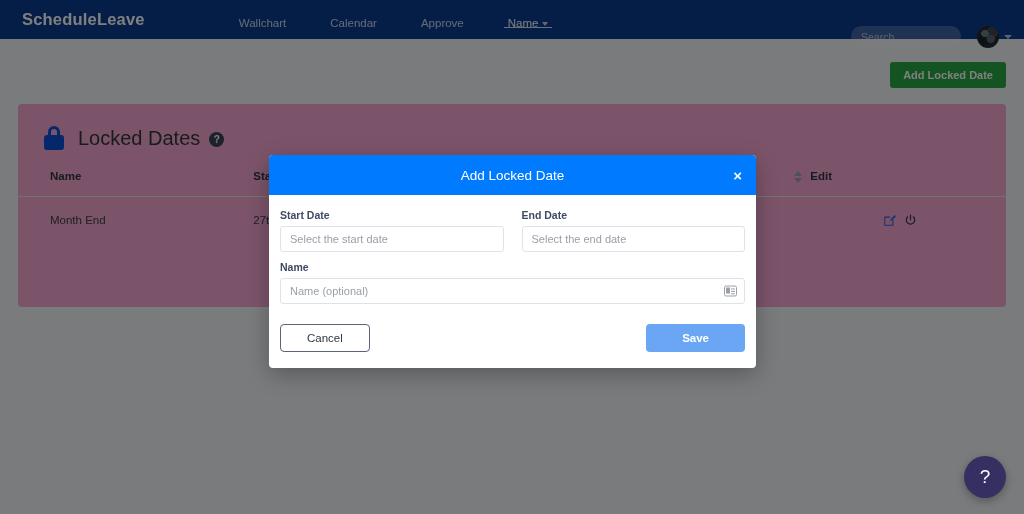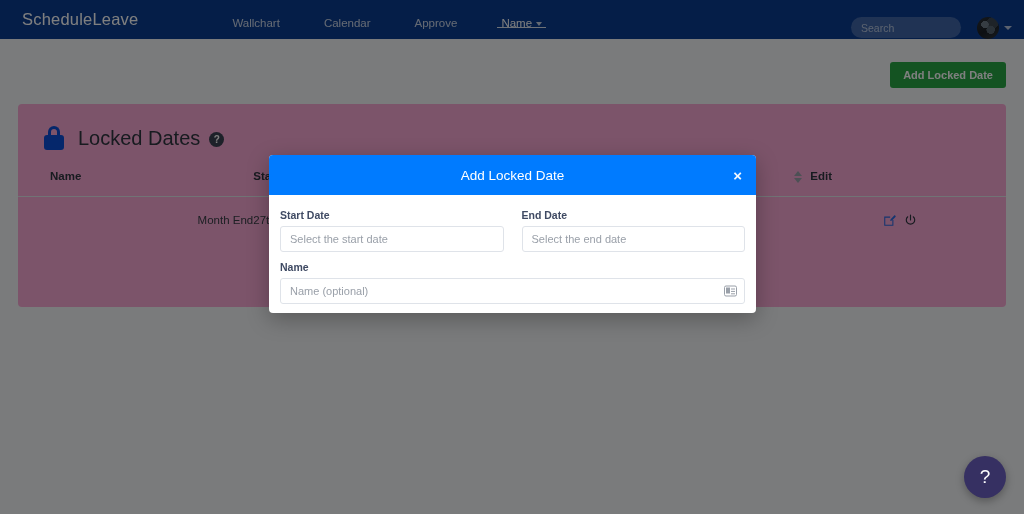--- a/index.html
+++ b/index.html
@@ -18,21 +18,21 @@
 
   
   #navbar {
     position: absolute; top: 0; left: 0;
     width: 1024px; height: 39px;
     background: #0b3d91;
     display: flex; align-items: center;
   }
   #brand {
     margin-left: 22px;
-    font-size: 16.5px; font-weight: normal;
+    font-size: 16.5px; font-weight: bold;
     color: #ffffff; letter-spacing: .2px;
     white-space: nowrap;
   }
   #navlinks {
     display: flex; align-items: center;
     margin-left: 72px; height: 39px;
   }
   .navlink {
     position: relative;
     color: rgba(255,255,255,.78);
@@ -50,21 +50,21 @@
   .caret {
     display: inline-block;
     margin-left: 4px;
     width: 0; height: 0;
     border-left: 3.5px solid transparent;
     border-right: 3.5px solid transparent;
     border-top: 4px solid rgba(255,255,255,.78);
     vertical-align: middle;
   }
   #nav-right {
-    position: absolute; right: 12px; top: 8px;
+    position: absolute; right: 12px; top: 17px;
     height: 39px; display: flex; align-items: center;
   }
   #search-input {
     width: 110px; height: 21px;
     border: none; outline: none;
     border-radius: 11px;
     background: rgba(255,255,255,.22);
     color: #ffffff;
     font-family: "Liberation Sans", sans-serif;
     font-size: 10.5px;
@@ -143,21 +143,21 @@
     font-size: 11.5px; font-weight: bold; color: #2f3640;
     padding: 0 0 13px 0;
     border-bottom: 1px solid #e3e6ea;
     white-space: nowrap;
   }
   #locked-dates-table td {
     font-size: 11.5px; color: #3a4049;
     padding: 17px 0;
     white-space: nowrap;
   }
-  .col-name   { padding-left: 32px !important; width: 200px; text-align: right; }
+  .col-name   { padding-left: 32px !important; width: 200px; }
   .col-start  { width: 230px; }
   .col-end    { width: 230px; }
   .col-edit   { width: 180px; text-align: center; }
   .sort-arrows {
     display: inline-block; position: relative;
     width: 9px; height: 12px; margin-right: 7px;
     vertical-align: middle;
   }
   .sort-arrows::before, .sort-arrows::after {
     content: ""; position: absolute; left: 0;
@@ -368,16 +368,20 @@
     <div class="field">
       <label class="field-label">Name</label>
       <div class="field-input-wrap">
         <input class="field-input" type="text" placeholder="Name (optional)" style="">
         <span id="name-field-icon"></span>
       </div>
     </div>
 
   </div>
 
+  <div id="modal-footer">
+    <button id="cancel-button">Cancel</button>
+    <button id="save-button">Save</button>
+  </div>
 
 </div>
 
 <button id="help-fab">?</button>
 
 </body></html>

